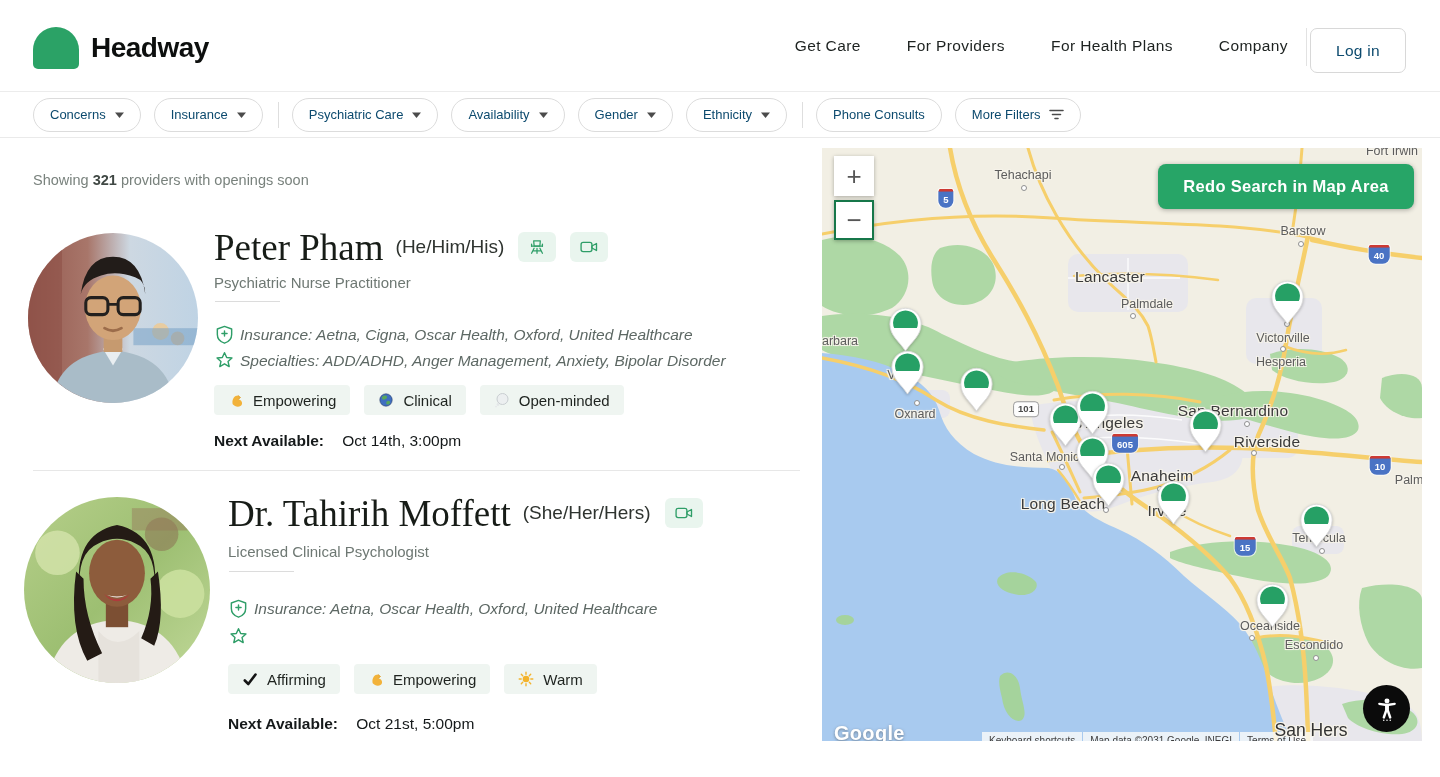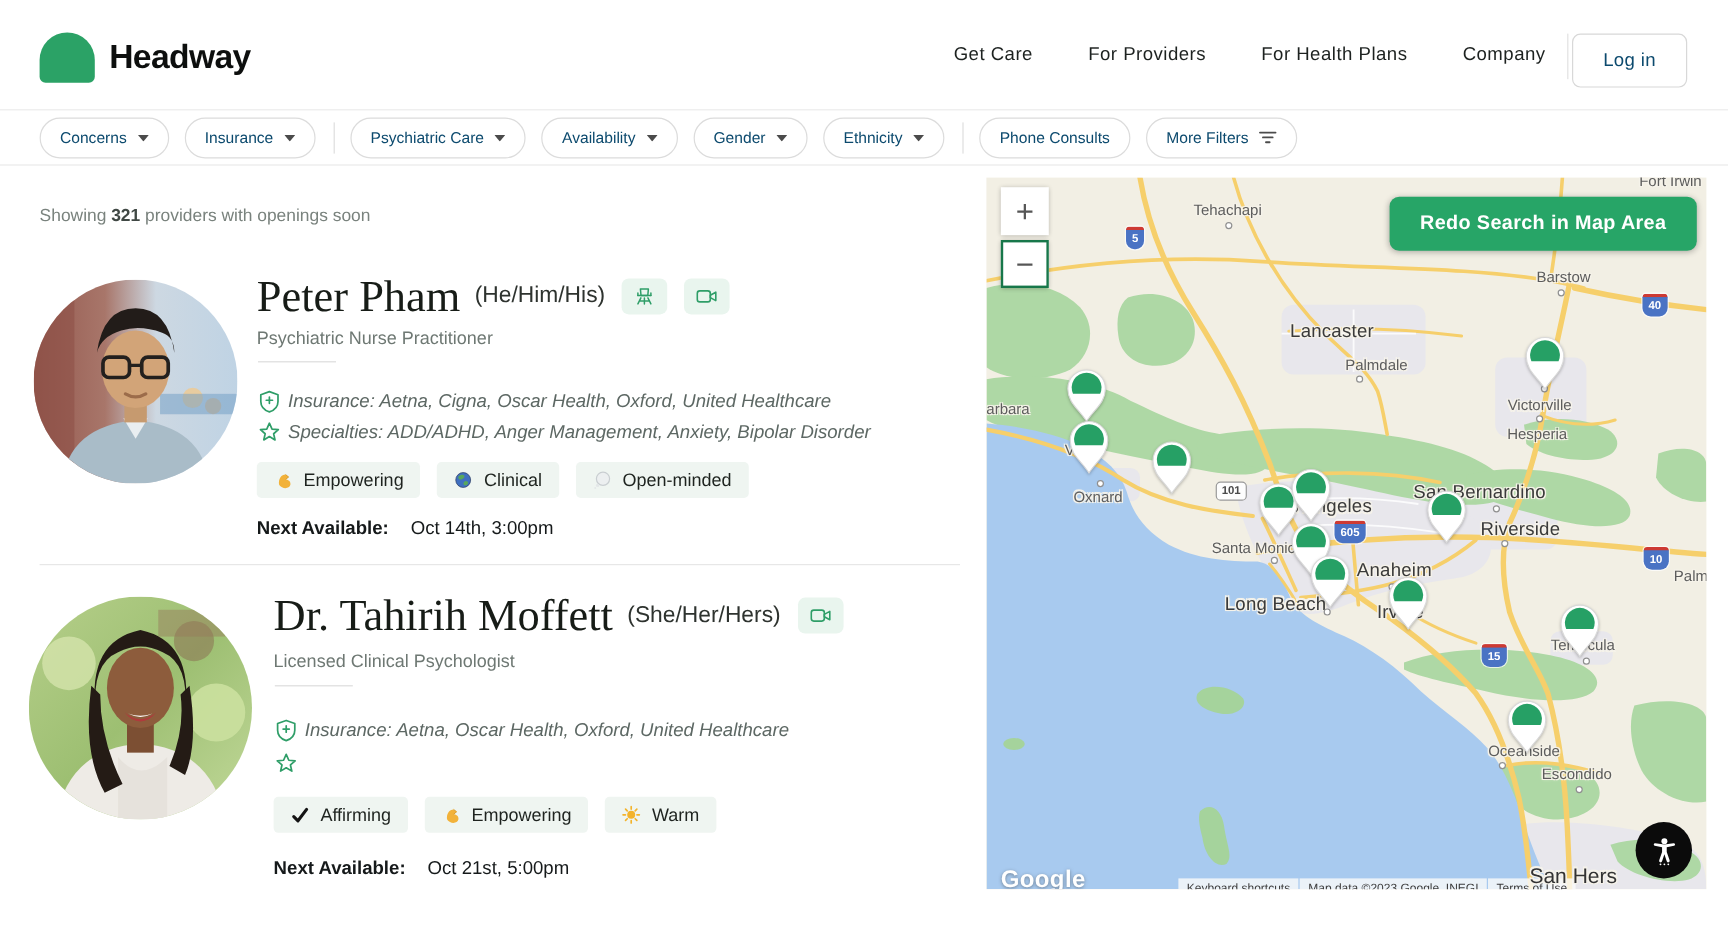--- a/index.html
+++ b/index.html
@@ -490,21 +490,21 @@
         <div class="pin" style="left: 431.5px; top: 434px;">
     <svg width="37" height="46" viewBox="0 0 40 50">
       <path d="M20 49 C13.5 38.5 3 32.5 3 19.5 3 10.1 10.6 2.5 20 2.5 s17 7.6 17 17 c0 13 -10.5 19 -17 29.5 Z" fill="#ffffff" stroke="#d9d9d9" stroke-width="1"></path>
       <path d="M7.7 24 A13.5 13.5 0 1 1 32.3 24 Z" fill="#26a065"></path>
     </svg>
   </div>
       </div>
 
     <div class="map-attr">
       <span>Keyboard shortcuts</span>
-      <span>Map data ©2023 Google, INEGI</span>
+      <span>Map data ©2031 Google, INEGI</span>
       <span>Terms of Use</span>
     </div>
     <div class="google-logo">Google</div>
     <button class="zoom-btn zoom-in">+</button>
     <button class="zoom-btn zoom-out">−</button>
     <button class="redo-btn">Redo Search in Map Area</button>
     <button class="a11y-btn">
       <svg width="26" height="26" viewBox="0 0 24 24" fill="#ffffff">
         <circle cx="12" cy="4.6" r="2.3"></circle>
         <path d="M4.6 8.2 10.2 9.2 10.2 13 8 19.3 a1.15 1.15 0 0 0 2.2 .8 L12 14.7 13.8 20.1 a1.15 1.15 0 0 0 2.2 -.8 L13.8 13 13.8 9.2 19.4 8.2 a1.05 1.05 0 0 0 -.38 -2.06 L12 7.2 4.98 6.14 a1.05 1.05 0 0 0 -.38 2.06 Z"></path>

